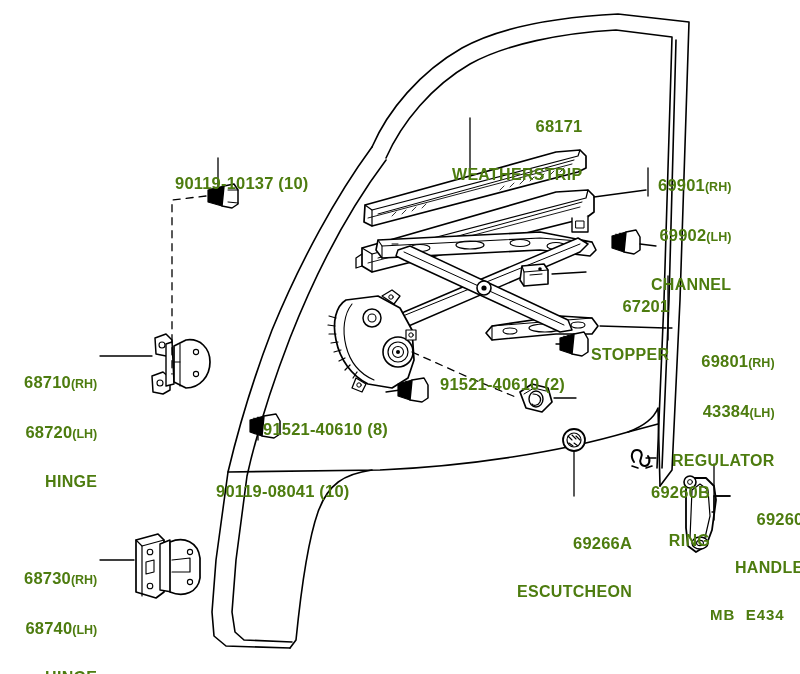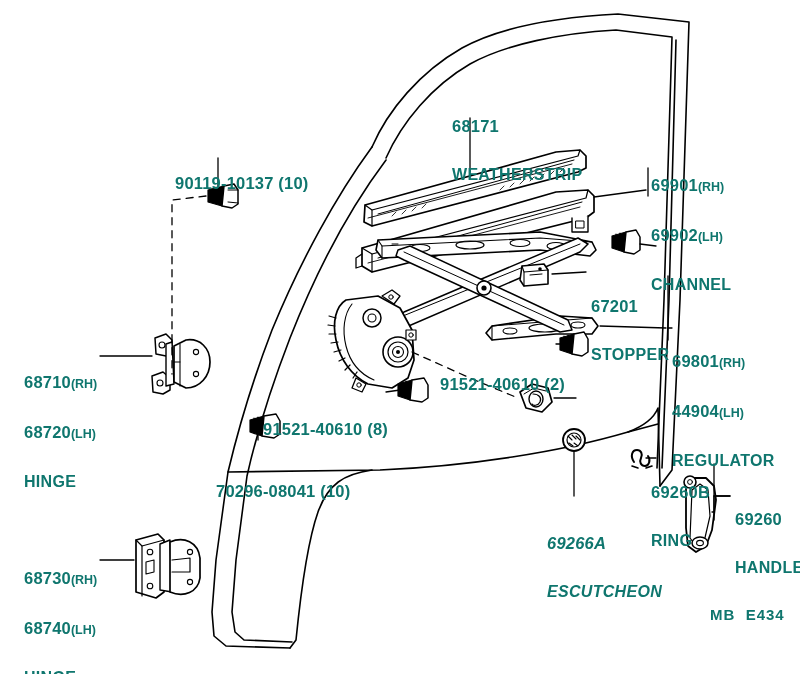--- a/index.html
+++ b/index.html
@@ -17,25 +17,26 @@
   }
   #art {
     position: absolute;
     left: 0;
     top: 0;
     width: 800px;
     height: 674px;
   }
   .lbl {
     position: absolute;
-    color: #0f766e;
+    color: #4d7c0f;
     font-family: "Liberation Sans", sans-serif;
     white-space: pre;
     line-height: 1.02;
     letter-spacing: 0px;
+    text-align: right;
   }
   .num {
     font-size: 16.5px;
     font-weight: bold;
     letter-spacing: 0.2px;
   }
   .side {
     font-size: 12.5px;
     font-weight: bold;
   }
@@ -387,54 +388,54 @@
   </div>
 
 
   <div class="lbl" style="left:591px; top:265px;">
     <span class="row num">67201</span>
     <span class="row name">STOPPER</span>
   </div>
 
   <div class="lbl" style="left:672px; top:320px;">
     <span class="row"><span class="num">69801</span><span class="side">(RH)</span></span>
-    <span class="row"><span class="num">44904</span><span class="side">(LH)</span></span>
+    <span class="row"><span class="num">43384</span><span class="side">(LH)</span></span>
     <span class="row name">REGULATOR</span>
   </div>
 
   <div class="lbl" style="left:24px; top:341px;">
     <span class="row"><span class="num">68710</span><span class="side">(RH)</span></span>
     <span class="row"><span class="num">68720</span><span class="side">(LH)</span></span>
     <span class="row name">HINGE</span>
   </div>
 
   <div class="lbl" style="left:440px; top:343px;">
     <span class="row num">91521-40610 (2)</span>
   </div>
 
   <div class="lbl" style="left:263px; top:388px;">
     <span class="row num">91521-40610 (8)</span>
   </div>
 
 
   <div class="lbl" style="left:216px; top:450px;">
-    <span class="row num">70296-08041 (10)</span>
+    <span class="row num">90119-08041 (10)</span>
   </div>
 
   <div class="lbl" style="left:651px; top:451px;">
     <span class="row num">69260B</span>
     <span class="row name">RING</span>
   </div>
 
   <div class="lbl" style="left:735px; top:478px;">
     <span class="row num">69260</span>
     <span class="row name">HANDLE</span>
   </div>
 
-  <div class="lbl" style="left:547px; top:502px;font-style:italic;">
+  <div class="lbl" style="left:517px; top:502px;">
     <span class="row num">69266A</span>
     <span class="row name">ESCUTCHEON</span>
   </div>
 
   <div class="lbl" style="left:24px; top:537px;">
     <span class="row"><span class="num">68730</span><span class="side">(RH)</span></span>
     <span class="row"><span class="num">68740</span><span class="side">(LH)</span></span>
     <span class="row name">HINGE</span>
   </div>
 

